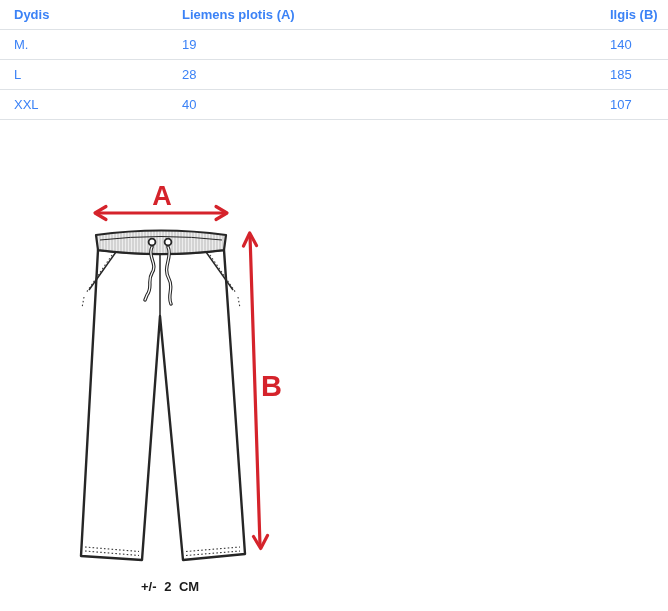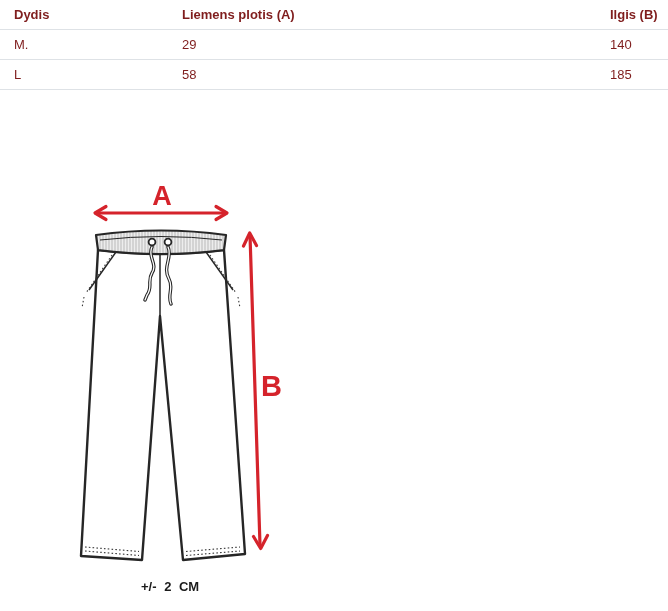--- a/index.html
+++ b/index.html
@@ -2,21 +2,21 @@
 <html><head>
 <meta charset="utf-8">
 <style>
   html,body { margin:0; padding:0; background:#ffffff; }
   body { width:668px; height:611px; overflow:hidden;
          font-family:"Liberation Sans", sans-serif; }
   .page { position:relative; width:668px; height:611px; background:#fff; }
 
   
   table.size-table { width:668px; border-collapse:collapse; table-layout:fixed;
-                     font-size:13px; color:#7f1d1d;padding-left:20px; }
+                     font-size:13px; color:#3b82f6;padding-left:20px; }
   table.size-table th, table.size-table td {
       text-align:left; padding:7px 12px; line-height:15px;
       border-bottom:1px solid #dee2e6; font-weight:normal;
       white-space:nowrap; overflow:hidden; }
   table.size-table th { font-weight:bold; }
   table.size-table th:first-child, table.size-table td:first-child { padding-left:14px; }
 
   
   .diagram { position:absolute; left:0; top:150px; width:668px; height:461px; }
   .diagram svg { display:block; }
@@ -37,27 +37,32 @@
     <thead>
       <tr>
         <th>Dydis</th>
         <th>Liemens plotis (A)</th>
         <th>Ilgis (B)</th>
       </tr>
     </thead>
     <tbody>
       <tr>
         <td>M.</td>
-        <td>29</td>
+        <td>19</td>
         <td>140</td>
       </tr>
       <tr>
         <td>L</td>
-        <td>58</td>
+        <td>28</td>
         <td>185</td>
+      </tr>
+      <tr>
+        <td>XXL</td>
+        <td>40</td>
+        <td>107</td>
       </tr>
     </tbody>
   </table>
 
   <div class="diagram">
     <svg viewBox="0 150 668 461" width="668" height="461" xmlns="http://www.w3.org/2000/svg">
       <defs>
         <pattern id="rib" patternUnits="userSpaceOnUse" width="3" height="6">
           <rect width="3" height="6" fill="#ededed"></rect>
           <line x1="1" y1="0" x2="1" y2="6" stroke="#b9b9b9" stroke-width="1"></line>

